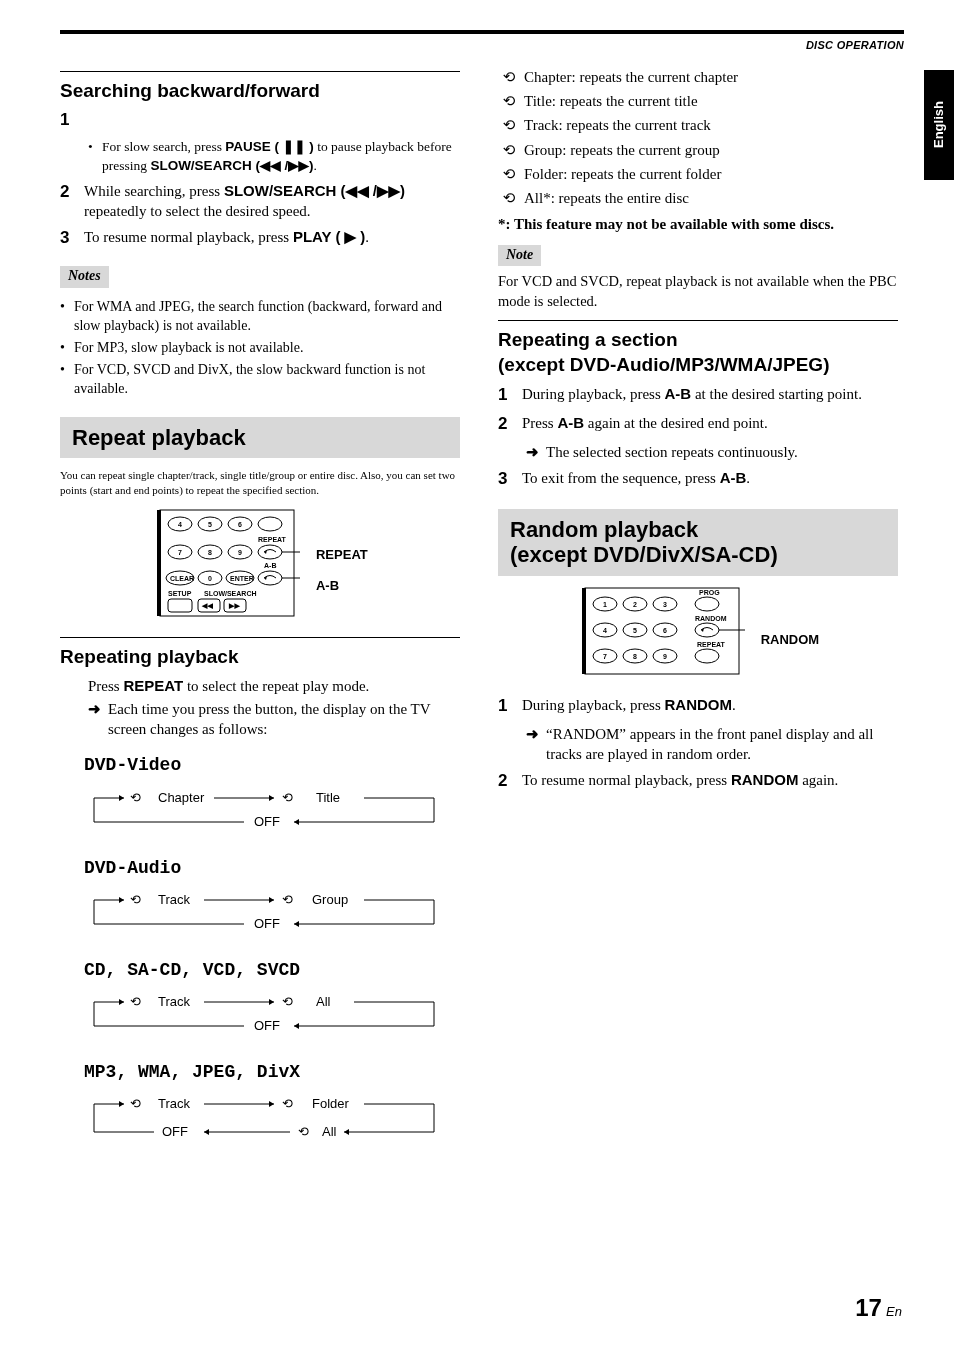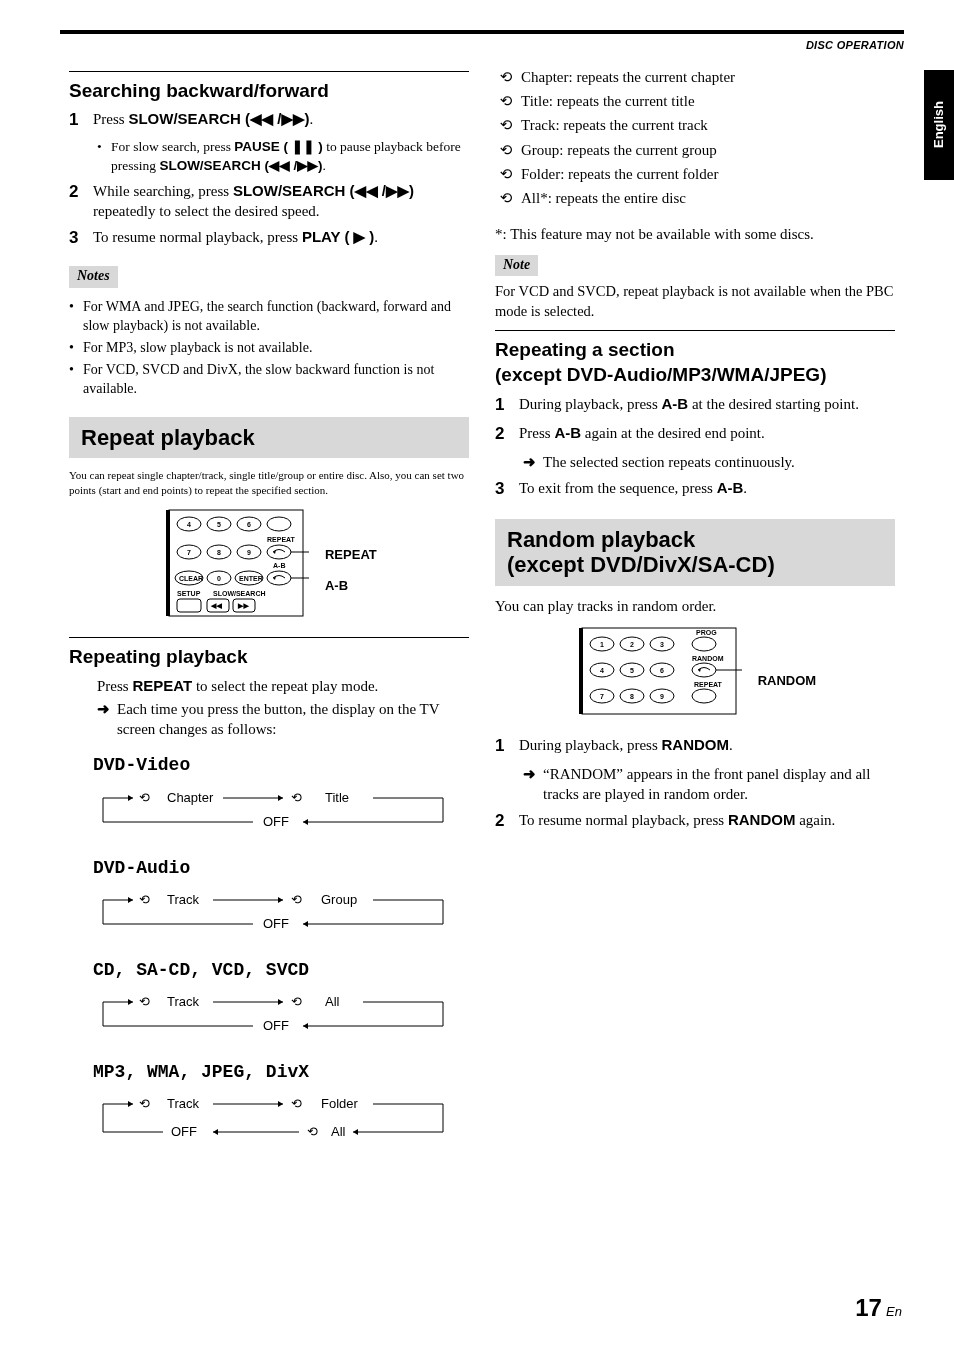--- a/index.html
+++ b/index.html
@@ -45,22 +45,21 @@
     font-size: 13px;
     writing-mode: vertical-rl;
     text-align: center;
     display: flex;
     align-items: center;
     justify-content: center;
     transform: rotate(180deg);
   }
   .cols {
     display: flex;
-    gap: 26px;
-    justify-content: center;
+    gap: 38px;
   }
   .col { width: 400px; }
   .h-section {
     border-top: 1.5px solid #000;
     padding-top: 6px;
     margin-top: 8px;
   }
   .h-section-title {
     font-family: Arial, Helvetica, sans-serif;
     font-weight: bold;
@@ -190,23 +189,20 @@
   <div class="side-tab">English</div>
 
   <div class="cols">
 
     <div class="col">
       <div class="h-section">
         <div class="h-section-title">Searching backward/forward</div>
 
         <div class="step-row">
           <div class="step-num">1</div>
-          <div class="step-body">
-            <span>Press </span><span class="bold">SLOW/SEARCH (◀◀ /▶▶)</span><span>.</span>
-          </div>
         </div>
         <div class="sub-bullet">
           <span class="dot">•</span>
           <span>
             <span>For slow search, press </span><span class="bold">PAUSE ( ❚❚ )</span><span> to pause playback before pressing </span><span class="bold">SLOW/SEARCH (◀◀ /▶▶)</span><span>.</span>
           </span>
         </div>
 
         <div class="step-row">
           <div class="step-num">2</div>
@@ -416,21 +412,21 @@
           </div>
         <div class="repeat-item">
             <span class="loop-icon">⟲</span>
             <span>Folder: repeats the current folder</span>
           </div>
         <div class="repeat-item">
             <span class="loop-icon">⟲</span>
             <span>All*: repeats the entire disc</span>
           </div>
       </div>
-      <div style="font-size:15px;margin-top:16px;">*: This feature may not be available with some discs.</div>
+      <div style="font-size:15px;margin-top:6px;font-weight:bold;">*: This feature may not be available with some discs.</div>
 
       <div class="notes-box">Note</div>
       <div style="font-size:14.5px;">For VCD and SVCD, repeat playback is not available when the PBC mode is selected.</div>
 
       <div class="h-section">
         <div class="h-section-title">
           <span>Repeating a section</span><br>
           <span>(except DVD-Audio/MP3/WMA/JPEG)</span>
         </div>
         <div class="step-row">
@@ -454,21 +450,20 @@
           <div class="step-body">
             <span>To exit from the sequence, press </span><span class="bold">A-B</span><span>.</span>
           </div>
         </div>
       </div>
 
       <div class="h-box">
         <span>Random playback</span><br>
         <span>(except DVD/DivX/SA-CD)</span>
       </div>
-      <div style="font-size:15px;">You can play tracks in random order.</div>
 
       <div class="remote-fig">
         <span class="remote">
           <svg width="170" height="90" viewBox="0 0 170 90">
             <rect x="8" y="2" width="154" height="86" fill="#fff" stroke="#000"></rect>
             <rect x="5" y="2" width="4" height="86" fill="#000"></rect>
 
             <ellipse class="kb" cx="28" cy="18" rx="12" ry="7"></ellipse>
               <text x="26" y="21">1</text>
             <ellipse class="kb" cx="58" cy="18" rx="12" ry="7"></ellipse>

